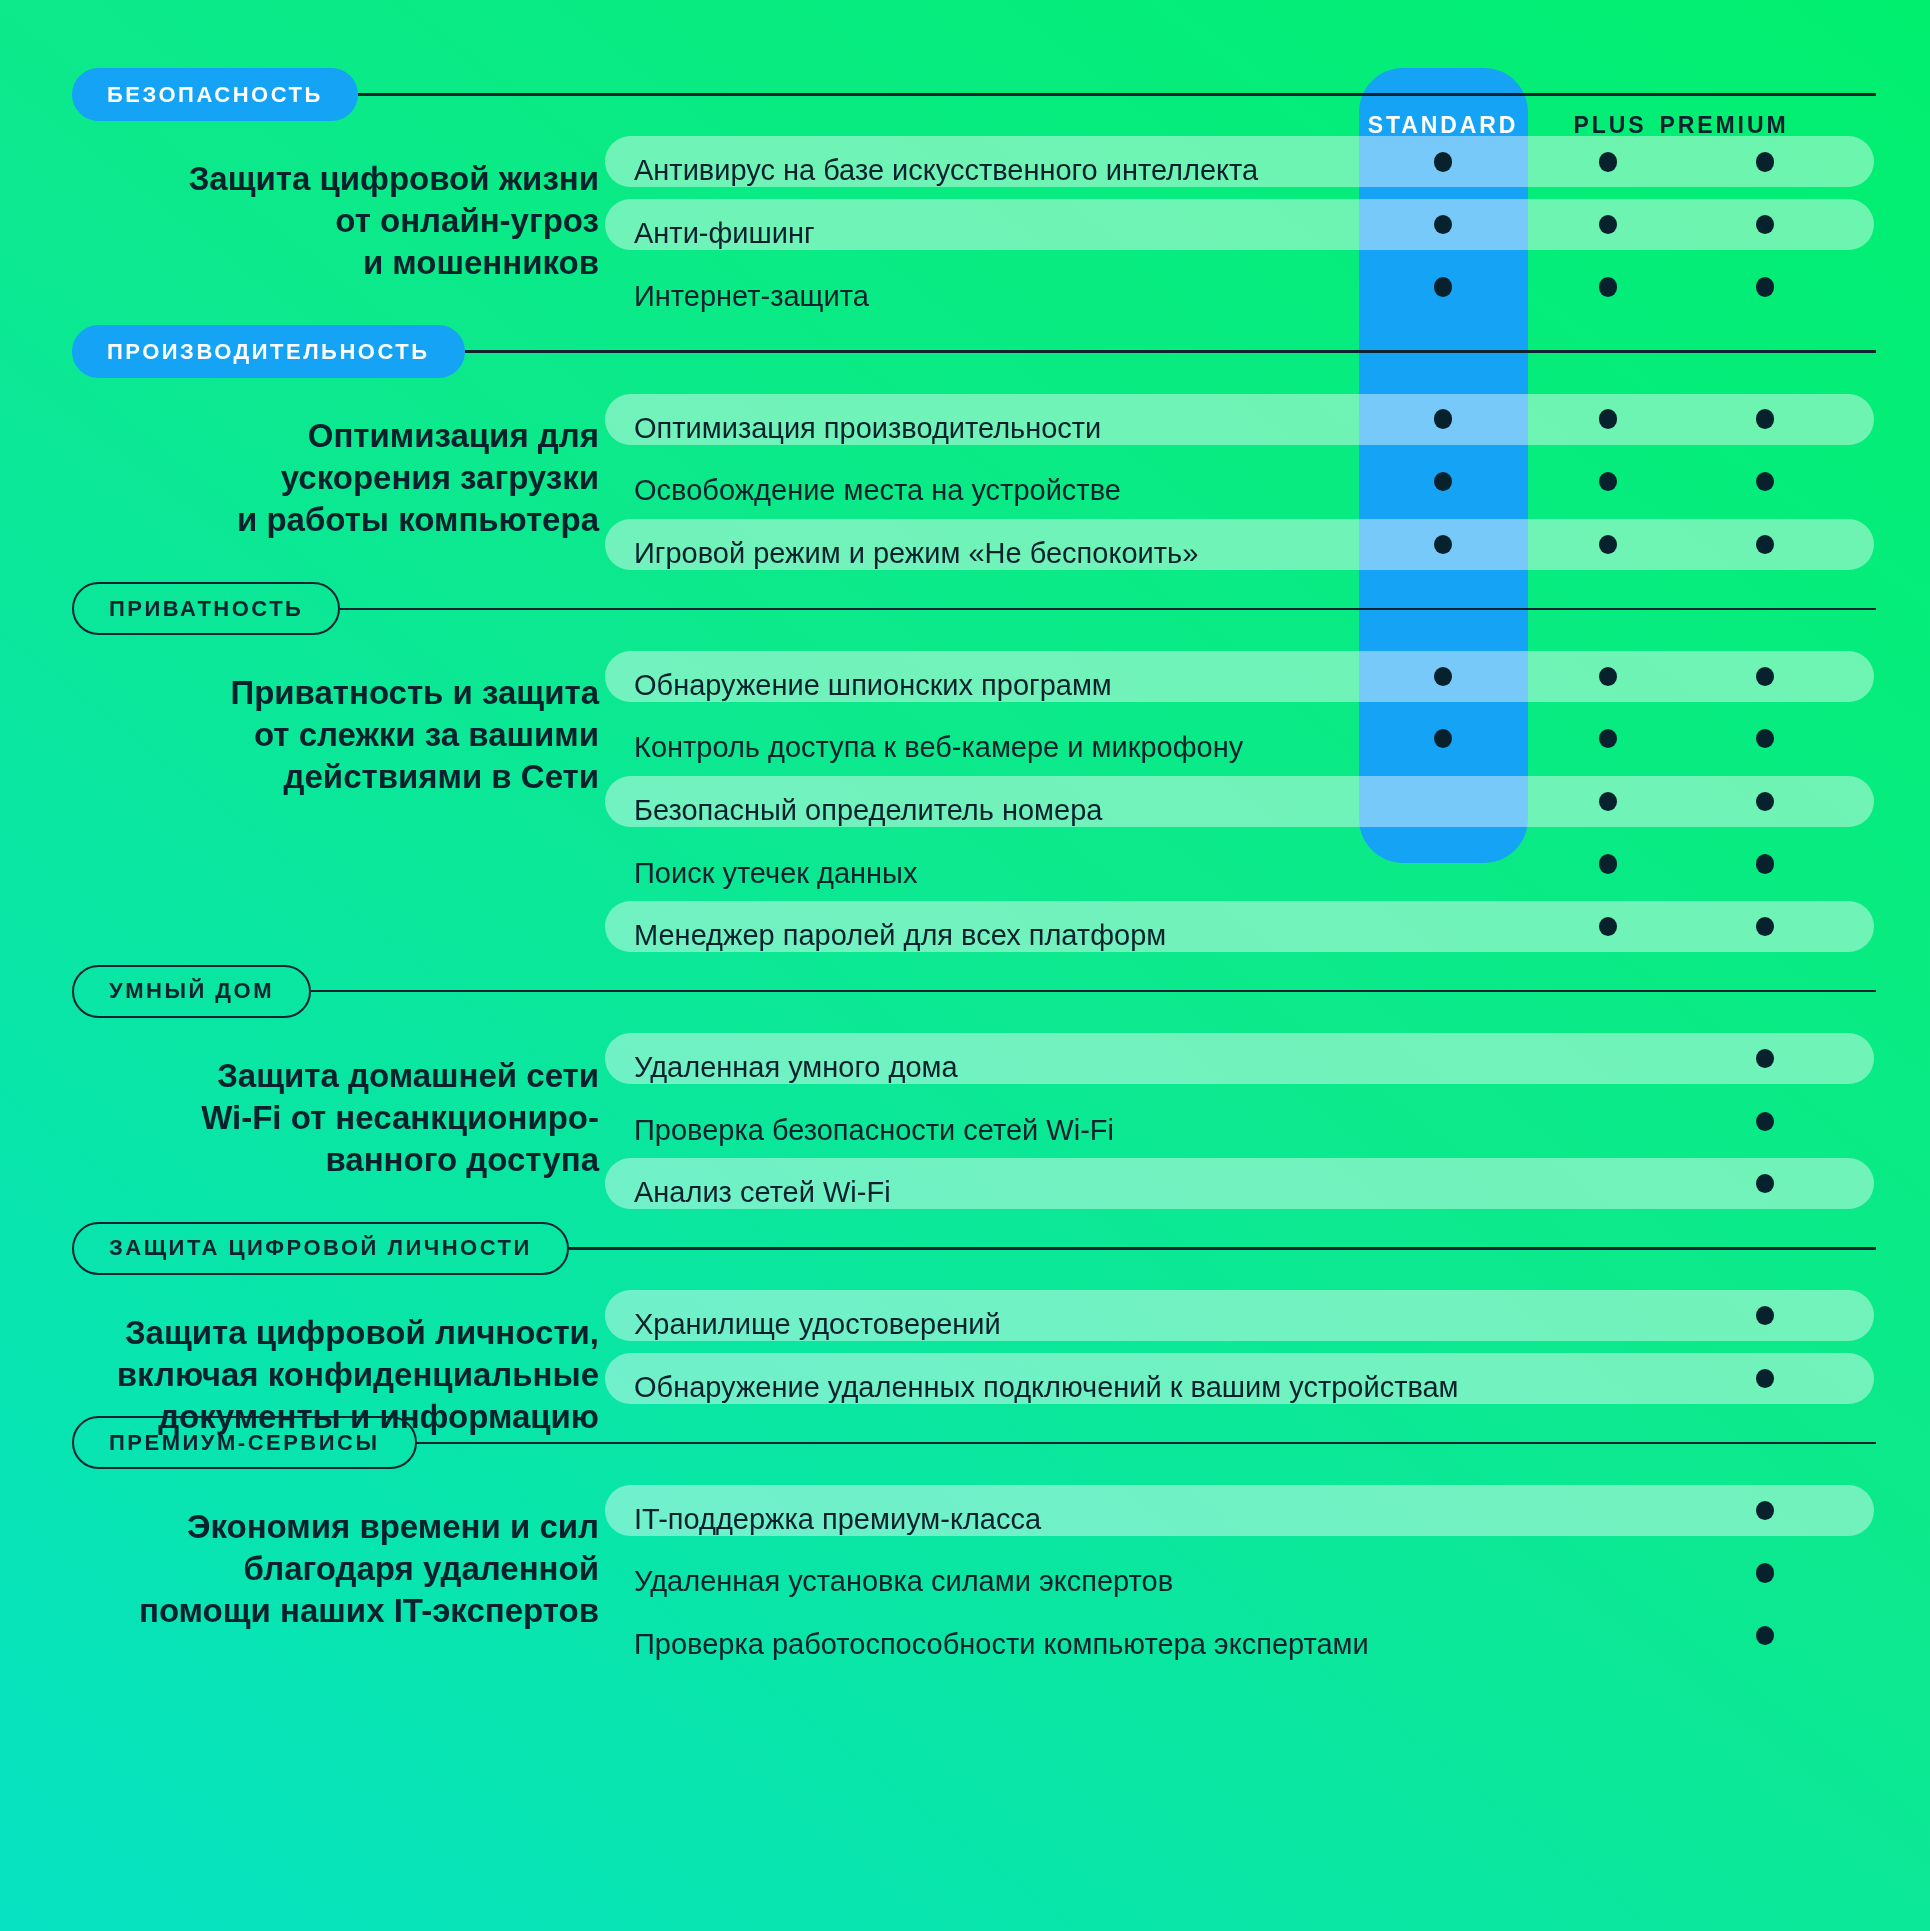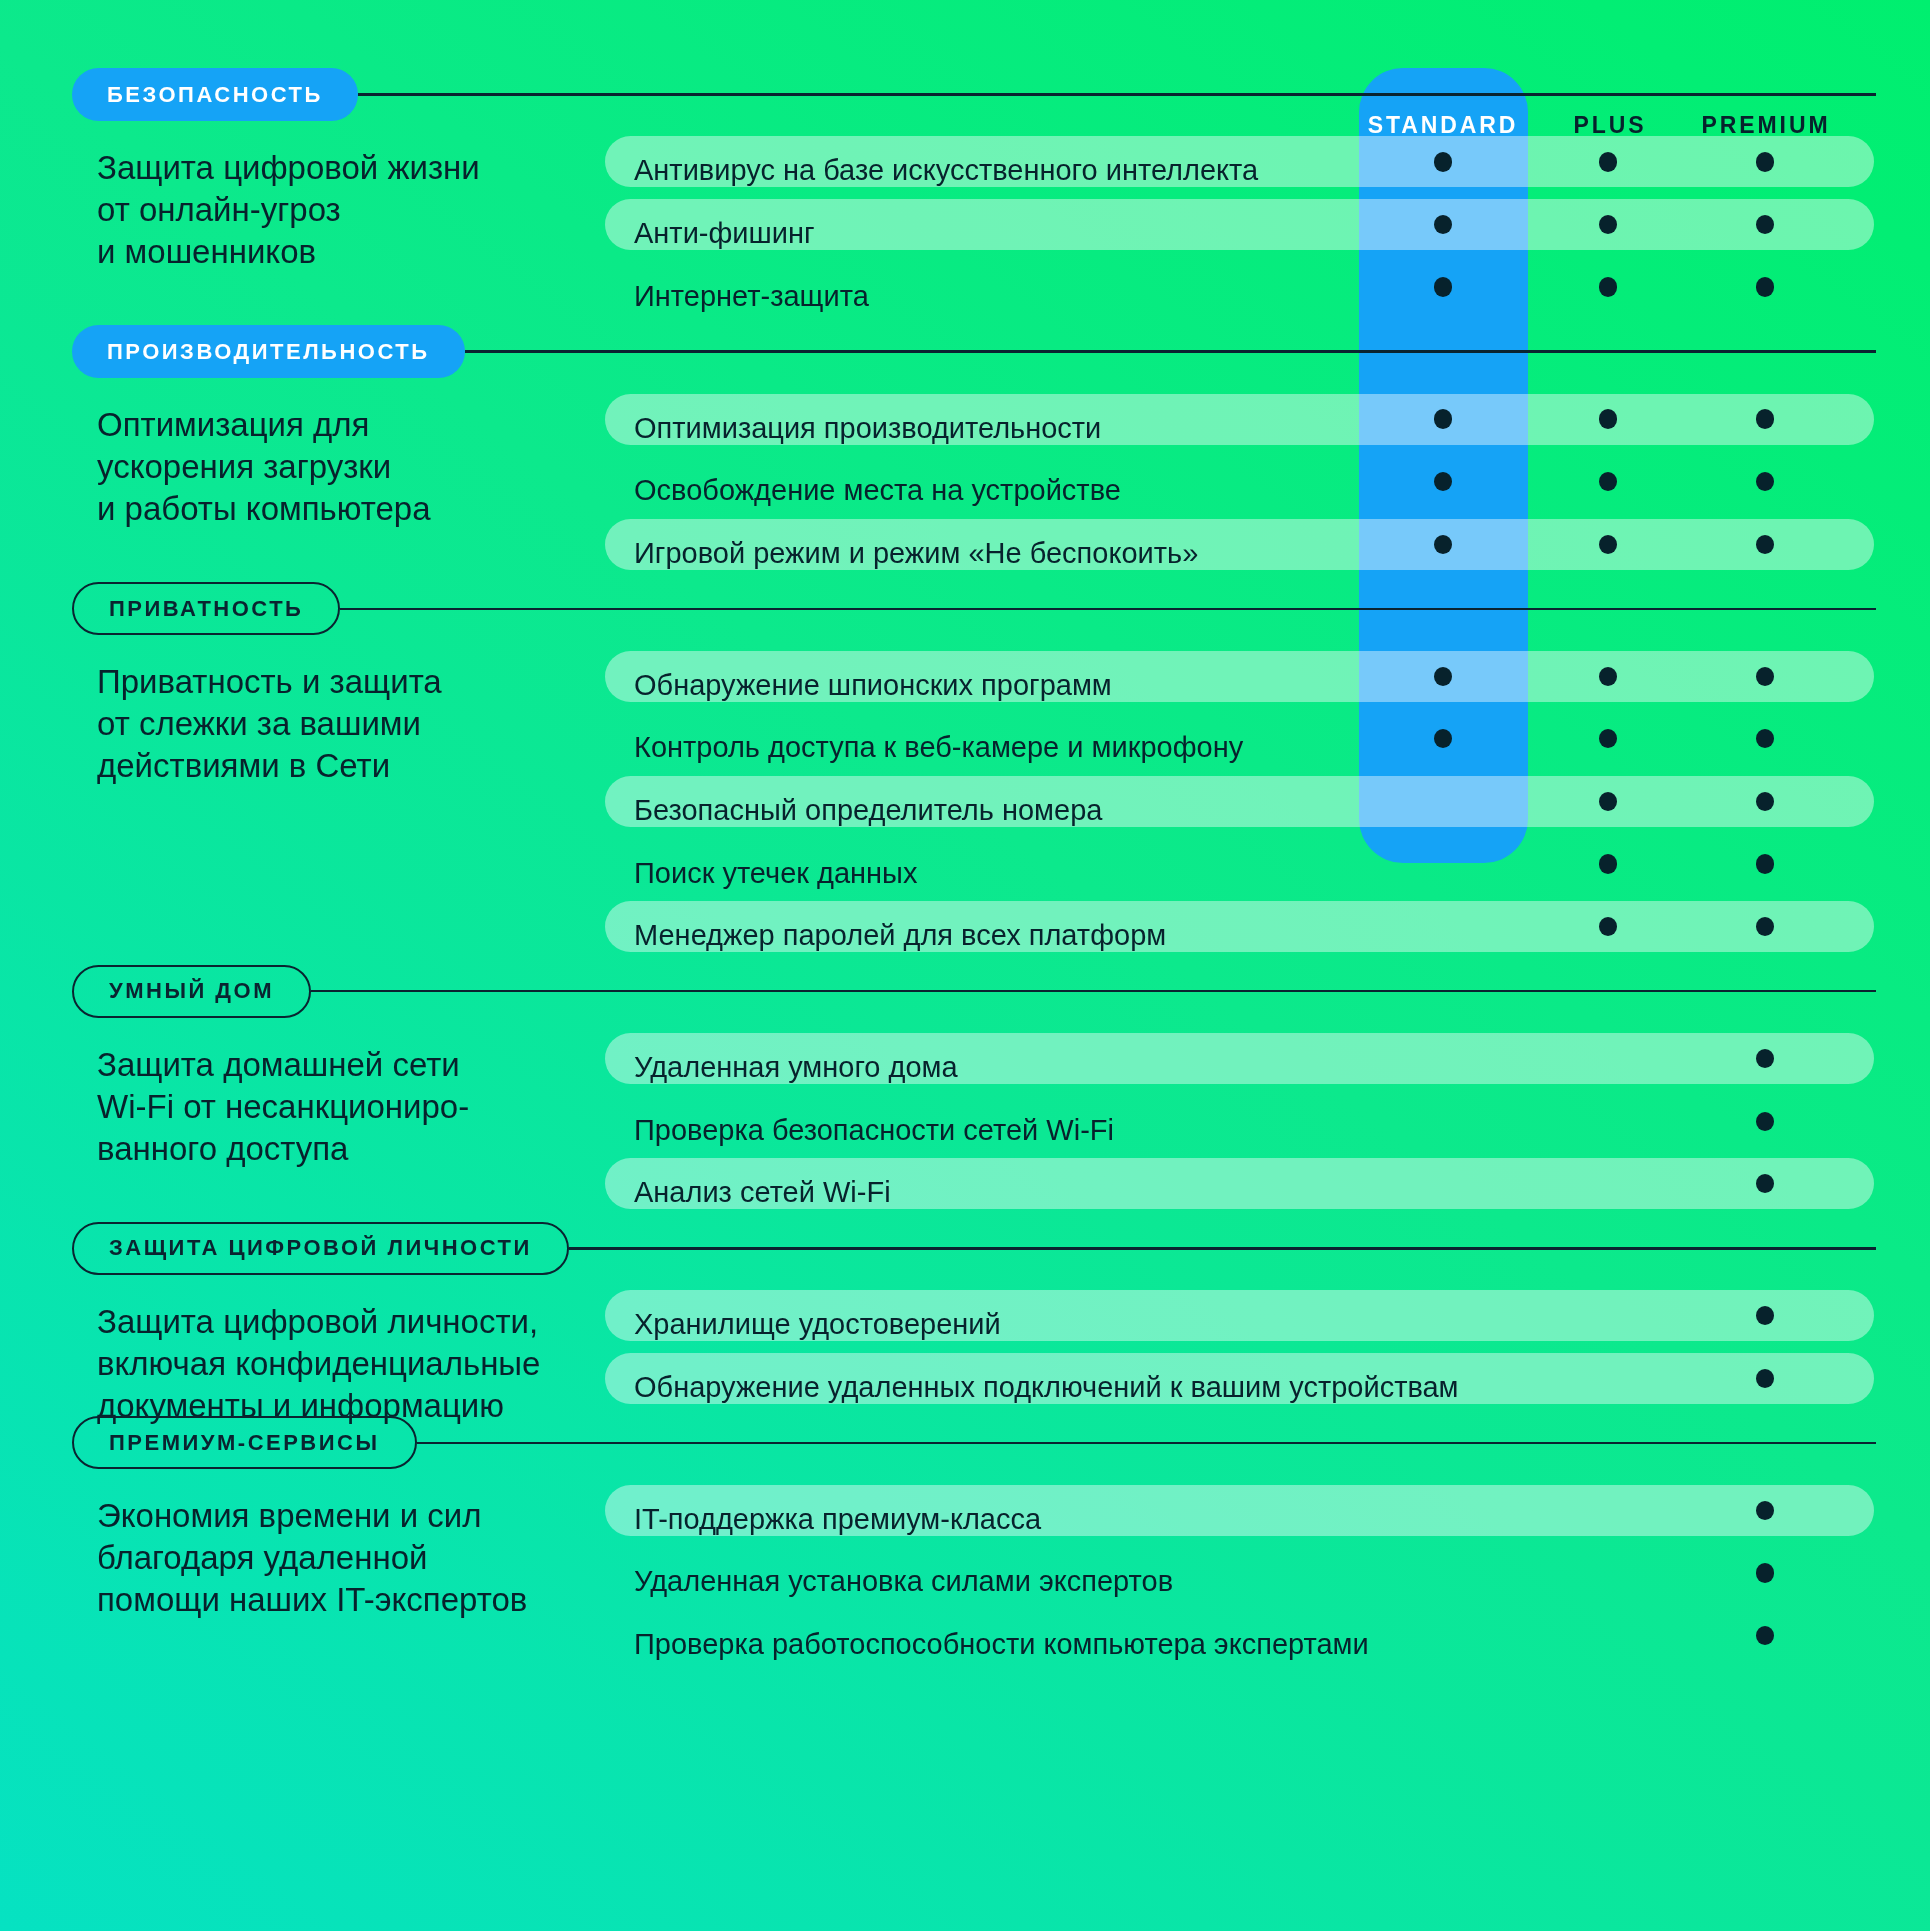--- a/index.html
+++ b/index.html
@@ -18,21 +18,21 @@
   }
   
   .plan{
     position:absolute;top:104px;height:42px;line-height:42px;
     transform:translateX(-50%);
     font-size:23px;font-weight:600;letter-spacing:2.9px;z-index:3;
     white-space:nowrap;
   }
   .plan-standard{left:1443px;color:#ffffff;}
   .plan-plus{left:1610px;color:#07222c;}
-  .plan-premium{left:1766px;color:#07222c;}
+  .plan-premium{left:1724px;color:#07222c;}
 
   .sections{position:relative;z-index:1;padding-top:68px;}
   .section{position:relative;margin-bottom:12.6px;}
   .badge-row{
     display:flex;align-items:center;
     margin-left:72px;margin-right:54px;height:53px;margin-bottom:15.4px;
   }
   .badge{
     height:53px;border-radius:29px;display:flex;align-items:center;
     padding:0 35px;box-sizing:border-box;flex:0 0 auto;
@@ -40,23 +40,23 @@
   .badge-label{
     font-size:22px;font-weight:600;letter-spacing:2.5px;white-space:nowrap;
   }
   .badge.filled{background:#15a3f6;}
   .badge.filled .badge-label{color:#ffffff;}
   .badge.outlined{border:2.4px solid #0a2430;background:transparent;}
   .badge.outlined .badge-label{color:#0a2430;}
   .rule{flex:1 1 auto;height:2.4px;background:#0a2430;}
 
   .desc{
-    position:absolute;left:97px;top:79px;width:502px;
-    font-size:33px;line-height:42px;font-weight:400;
-    white-space:pre-line;color:#07222c;
+    position:absolute;left:97px;top:90px;width:502px;
+    font-size:33px;line-height:42px;font-weight:700;
+    white-space:pre-line;color:#07222c;text-align:right;
   }
   .rows{margin-left:605px;width:1269px;}
   .row{
     position:relative;height:51px;margin-bottom:11.6px;border-radius:26px;
     display:flex;align-items:flex-end;
   }
   .row.striped{background:rgba(255,255,255,0.42);}
   .feature-label{
     padding-left:29px;font-size:29px;font-weight:400;color:#07222c;
     white-space:nowrap;

